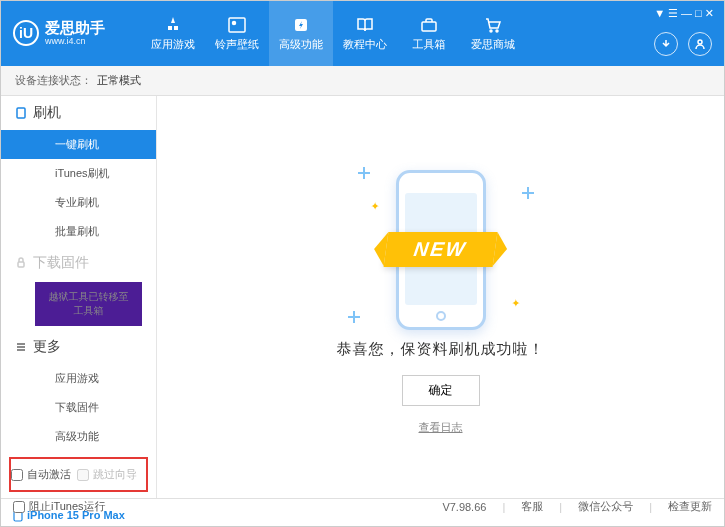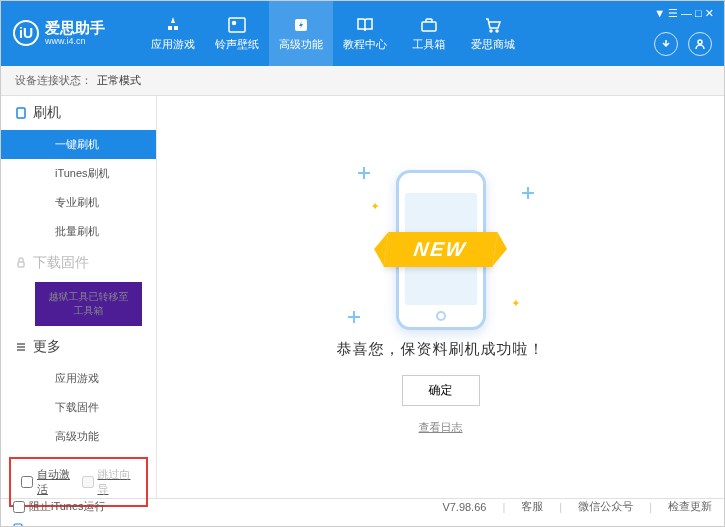--- a/index.html
+++ b/index.html
@@ -27,21 +27,21 @@
 
 .body { display: flex; height: 402px; }
 .sidebar { width: 156px; border-right: 1px solid #e5e5e5; display: flex; flex-direction: column; font-size: 12px; }
 .sb-section { padding: 8px 14px; color: #555; display: flex; align-items: center; gap: 6px; font-size: 14px; }
 .sb-section.header-row { font-weight: normal; color: #444; }
 .sb-item { padding: 7px 14px 7px 54px; color: #555; cursor: pointer; font-size: 11px; }
 .sb-item.active { background: #1e88e5; color: #fff; }
 .sb-disabled { color: #bbb; }
 .sb-note { background: #4c1d95; padding: 8px 12px; margin: 2px 14px 4px 34px; font-size: 10px; color: #888; line-height: 1.4; text-align: center; }
 .hr { height: 1px; background: #eee; margin: 2px 0; }
-.checkbox-row { border: 2px solid #e53935; margin: 6px 8px; padding: 8px 10px; display: flex; gap: 6px; align-items: center; font-size: 11px; color: #555; text-decoration: underline; }
+.checkbox-row { border: 2px solid #e53935; margin: 6px 8px; padding: 8px 0; display: flex; gap: 6px; align-items: center; font-size: 11px; color: #555; }
 .cb { display: flex; align-items: center; gap: 4px; }
 .cb input { width: 12px; height: 12px; }
 .cb.disabled { color: #bbb; }
 .device-block { padding: 6px 12px; font-size: 11px; }
 .device-name { color: #1e88e5; font-weight: bold; display: flex; align-items: center; gap: 4px; }
 
 
 .main { flex: 1; display: flex; flex-direction: column; align-items: center; justify-content: center; padding: 10px; position: relative; }
 .phone-illustration { position: relative; width: 200px; height: 180px; display: flex; align-items: center; justify-content: center; }
 .phone-body { width: 90px; height: 160px; background: #fff; border: 3px solid #b3d4f5; border-radius: 14px; position: relative; box-shadow: 0 4px 12px rgba(100,150,220,0.25); }

